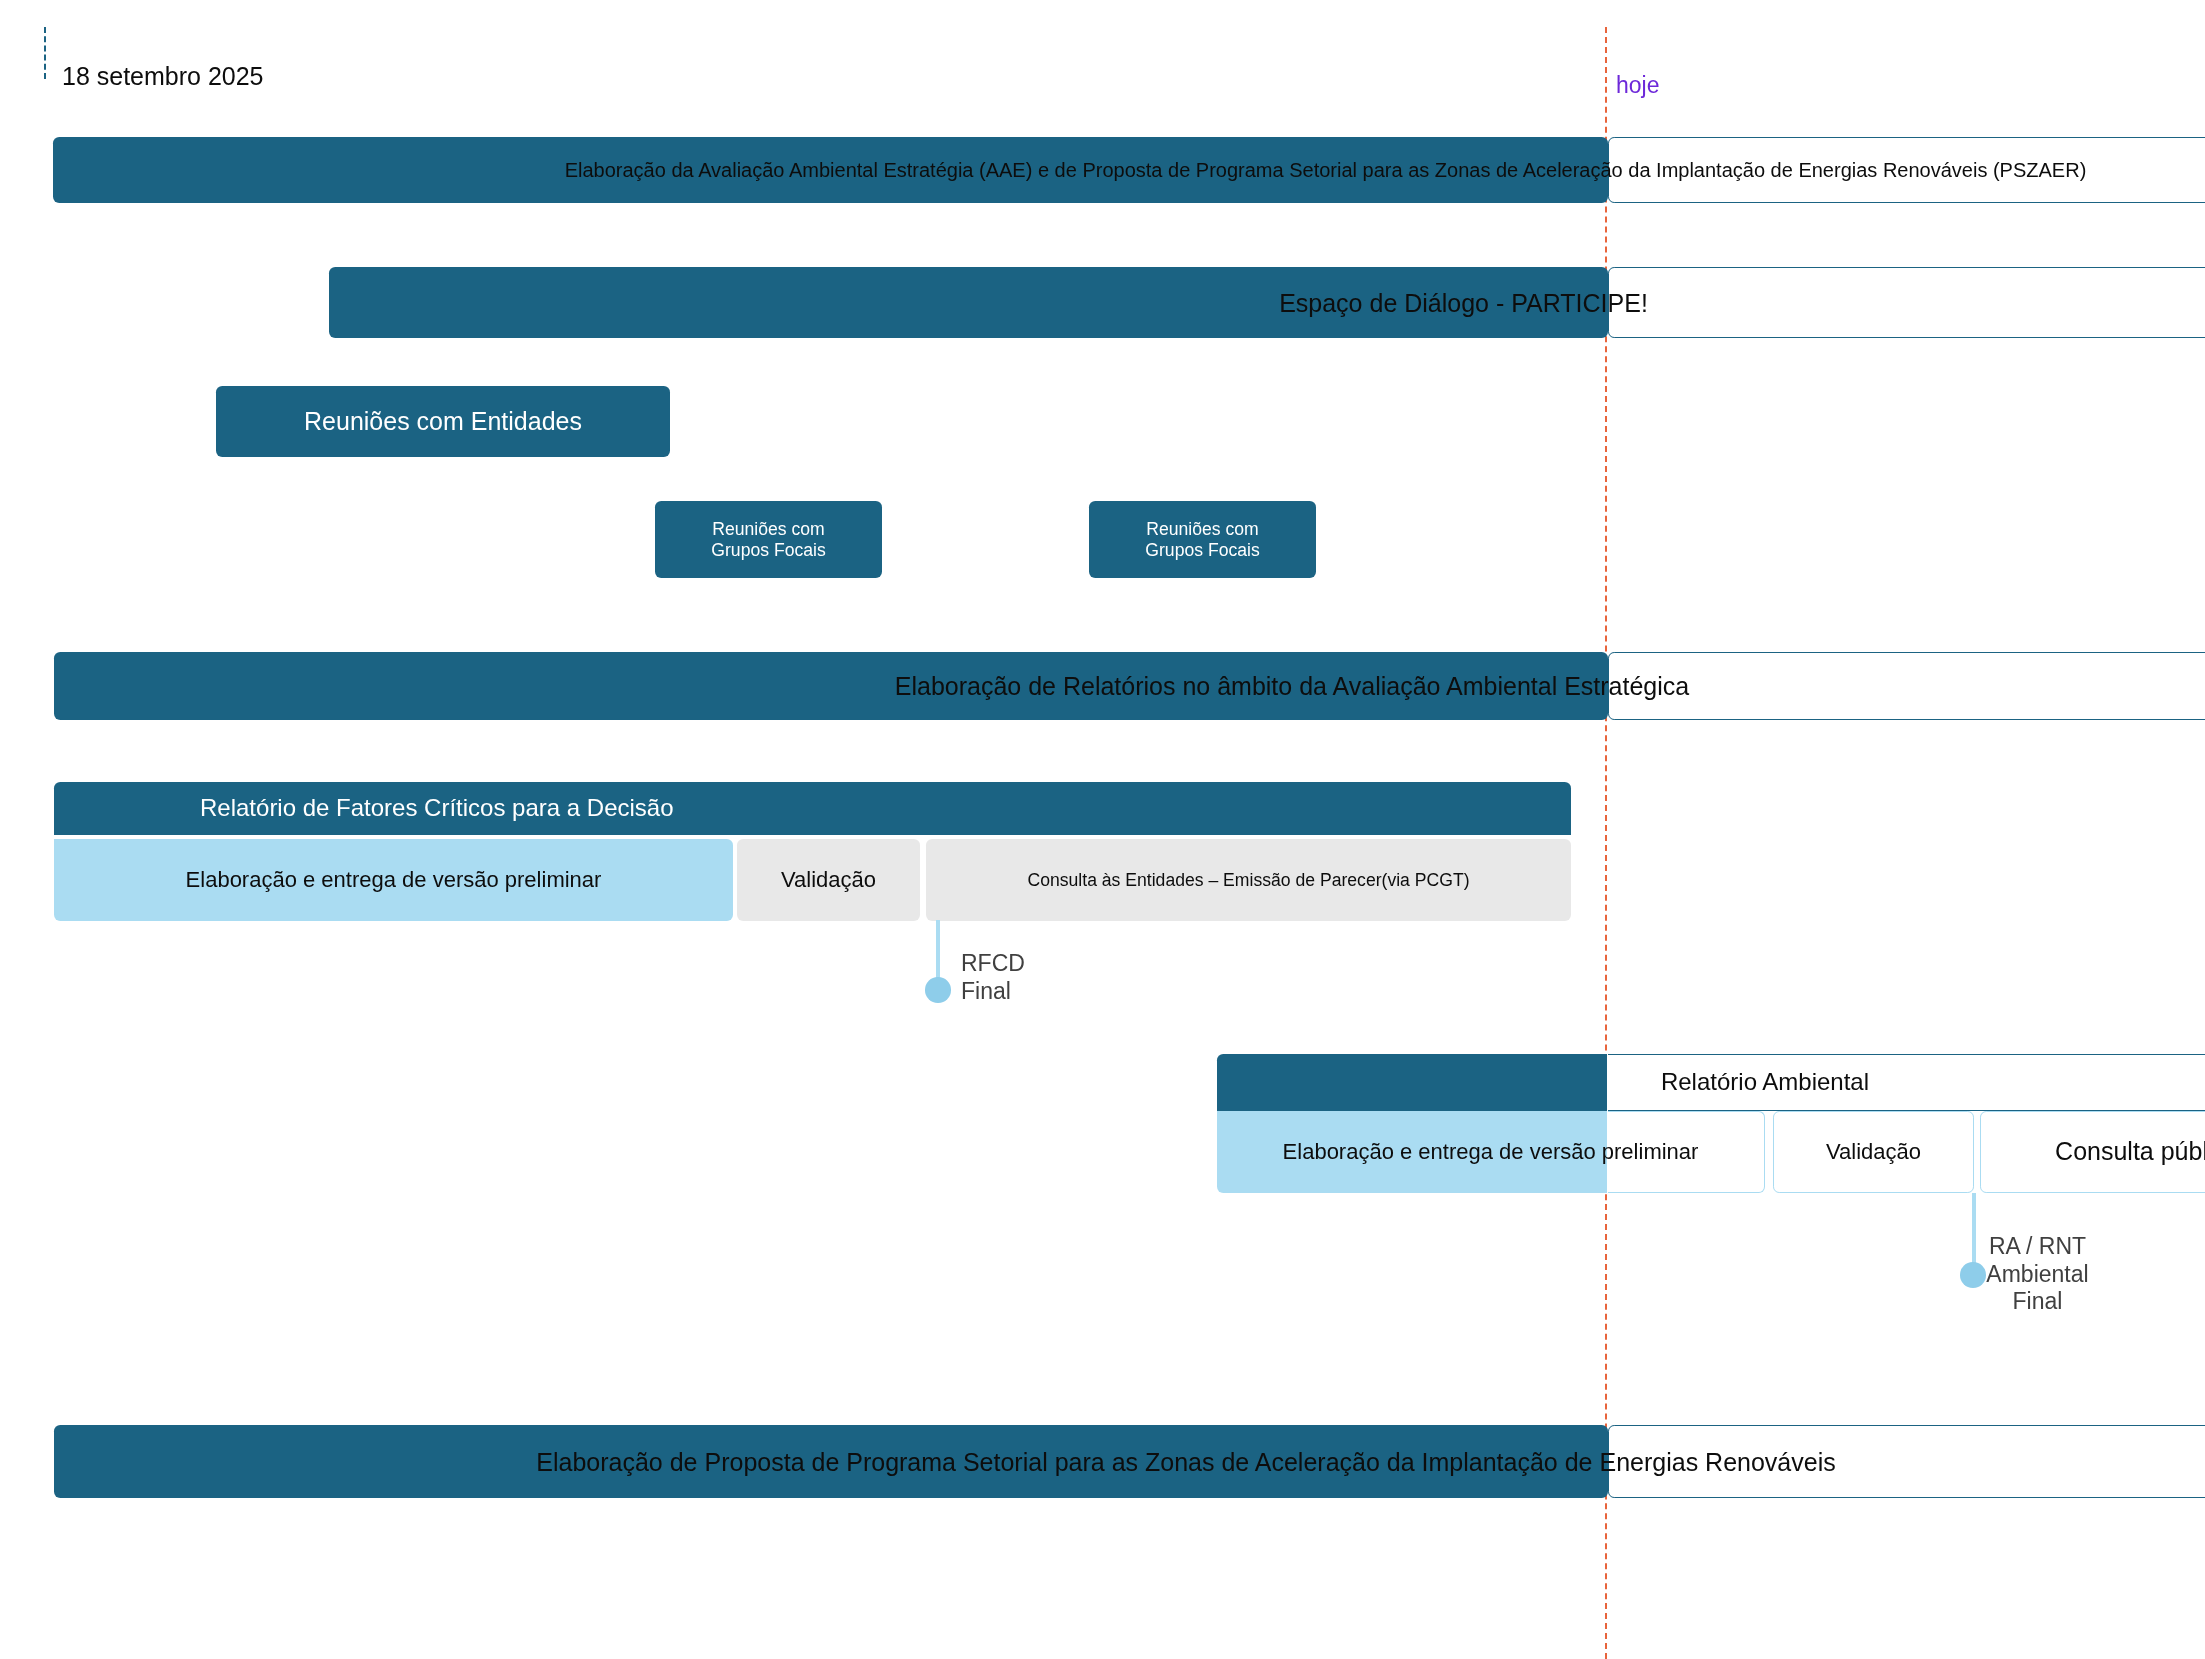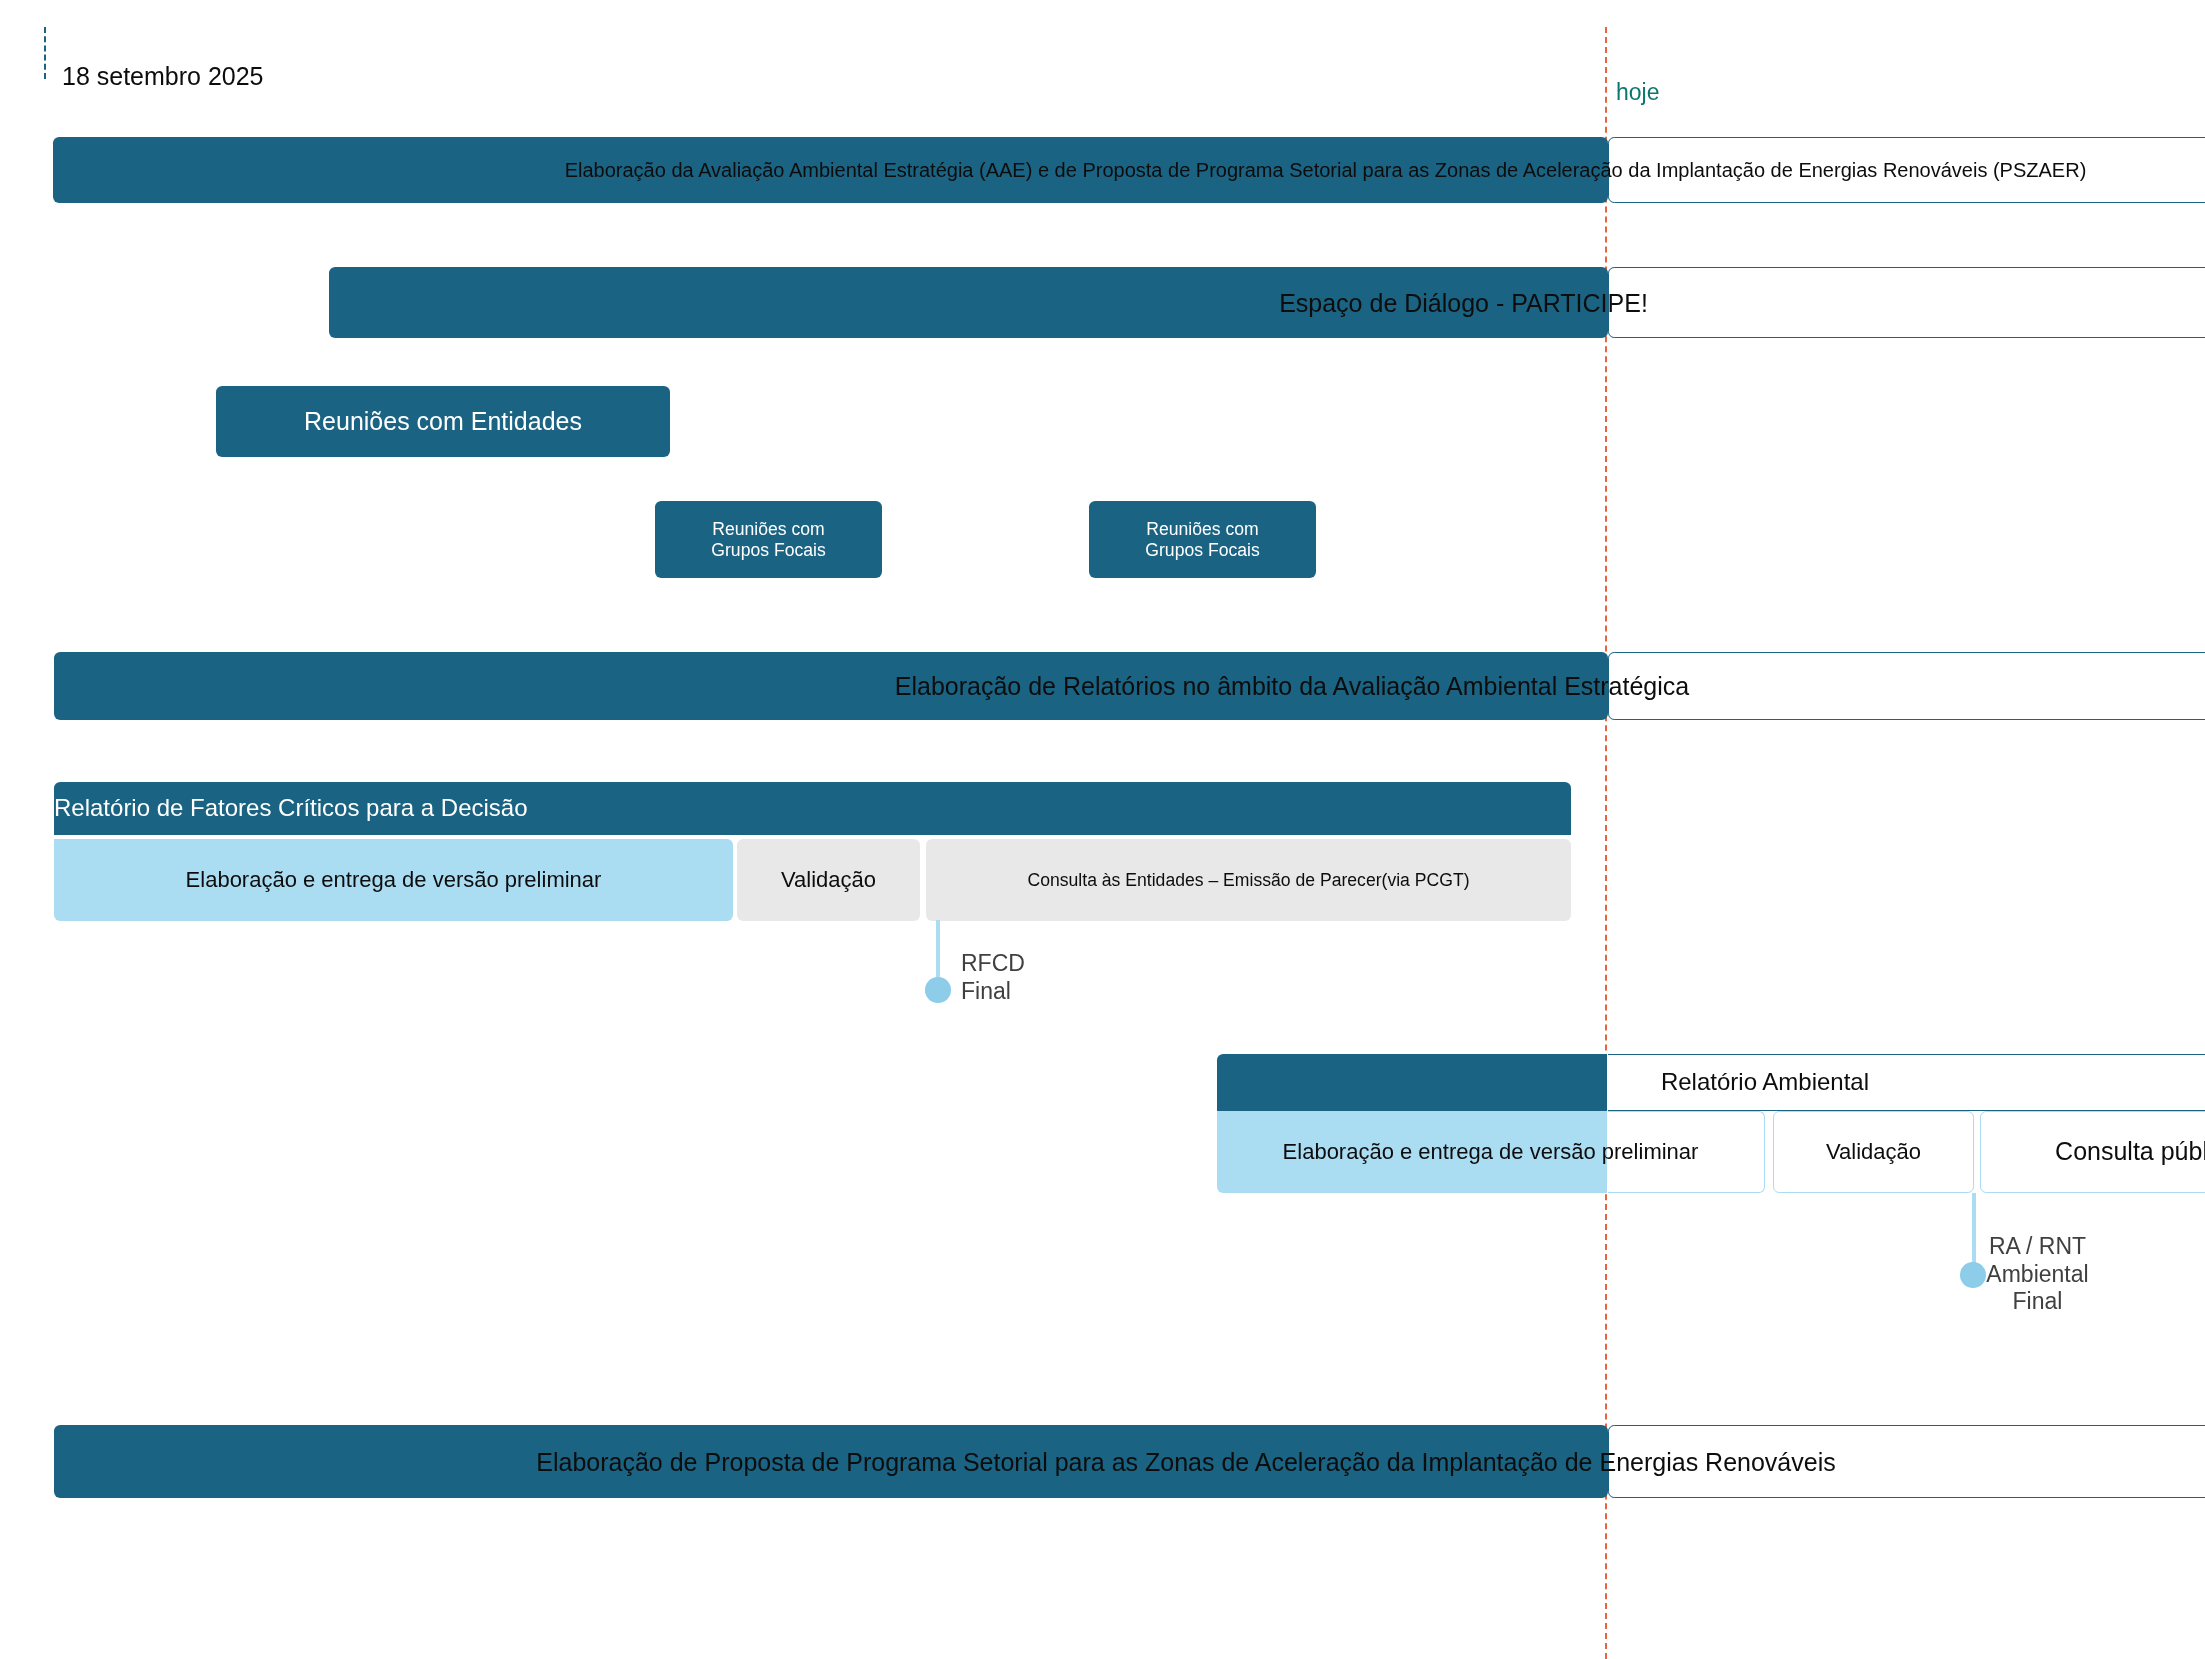--- a/index.html
+++ b/index.html
@@ -72,22 +72,22 @@
   #today-line {
     position: absolute;
     border-left: 2.6px dashed #e8643c;
     height: 1632px;
     top: 27px;
     left: 1605px;
   }
   #today-label {
     position: absolute;
     left: 1616px;
-    top: 79px;
-    color: #0f766e;
+    top: 72px;
+    color: #6d28d9;
     font-size: 23px;
   }
 
   
   #date-tick {
     position: absolute;
     left: 44px;
     top: 26.5px;
     border-left: 2.6px dashed #1b6383;
     height: 52px;
@@ -146,21 +146,21 @@
 
   <div class="bar bar-dark" style="left:1089px; top:501px; width:227px; height:77px; flex-direction:column; font-size:17.6px;">
     <span>Reuniões com</span>
     <span>Grupos Focais</span>
   </div>
 
   <div class="bar bar-dark" style="left:54px; top:652px; width:1554px; height:68px;"></div>
   <div class="bar bar-outline" style="left:1608px; top:652px; width:922px; height:68px;"></div>
   <div class="overlay-label" style="left:54px; top:652px; width:2476px; height:68px; font-size:25px;">Elaboração de Relatórios no âmbito da Avaliação Ambiental Estratégica</div>
 
-  <div class="bar bar-dark" style="left:54px; top:782px; width:1517px; height:53px; justify-content:flex-start; font-size:24px; border-radius:6.2px 6.2px 0 0;">Relatório de Fatores Críticos para a Decisão</div>
+  <div class="bar bar-dark" style="left:54px; top:782px; width:1517px; height:53px; justify-content:flex-start; padding-left:146px; font-size:24px; border-radius:6.2px 6.2px 0 0;">Relatório de Fatores Críticos para a Decisão</div>
 
   <div class="bar bar-light" style="left:54px; top:839px; width:679px; height:82px; font-size:22px; border-radius:0 6.2px 6.2px 6.2px; padding:0 13.2px;">Elaboração e entrega de versão preliminar</div>
   <div class="bar bar-grey" style="left:737px; top:839px; width:183px; height:82px; font-size:22px;">Validação</div>
   <div class="bar bar-grey" style="left:926px; top:839px; width:645px; height:82px; flex-direction:row; font-size:17.6px;">
     <span>Consulta às Entidades – Emissão de Parecer</span>
     <span>(via PCGT)</span>
   </div>
 
   <div class="connector" style="left:936px; top:920px; height:66px;"></div>
   <div class="dot" style="left:925px; top:977px; width:25.6px; height:25.6px;"></div>

